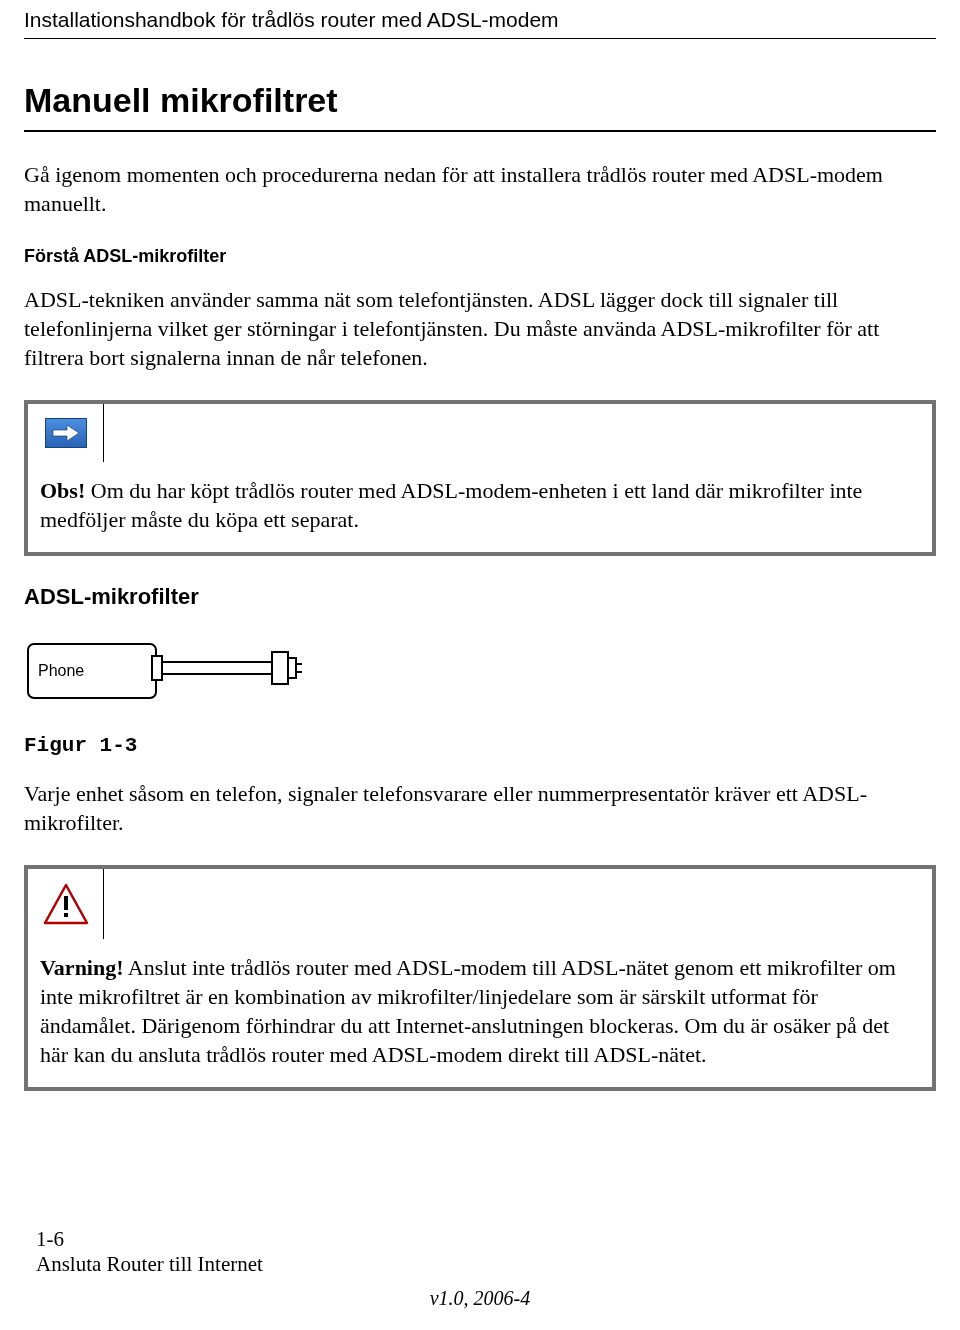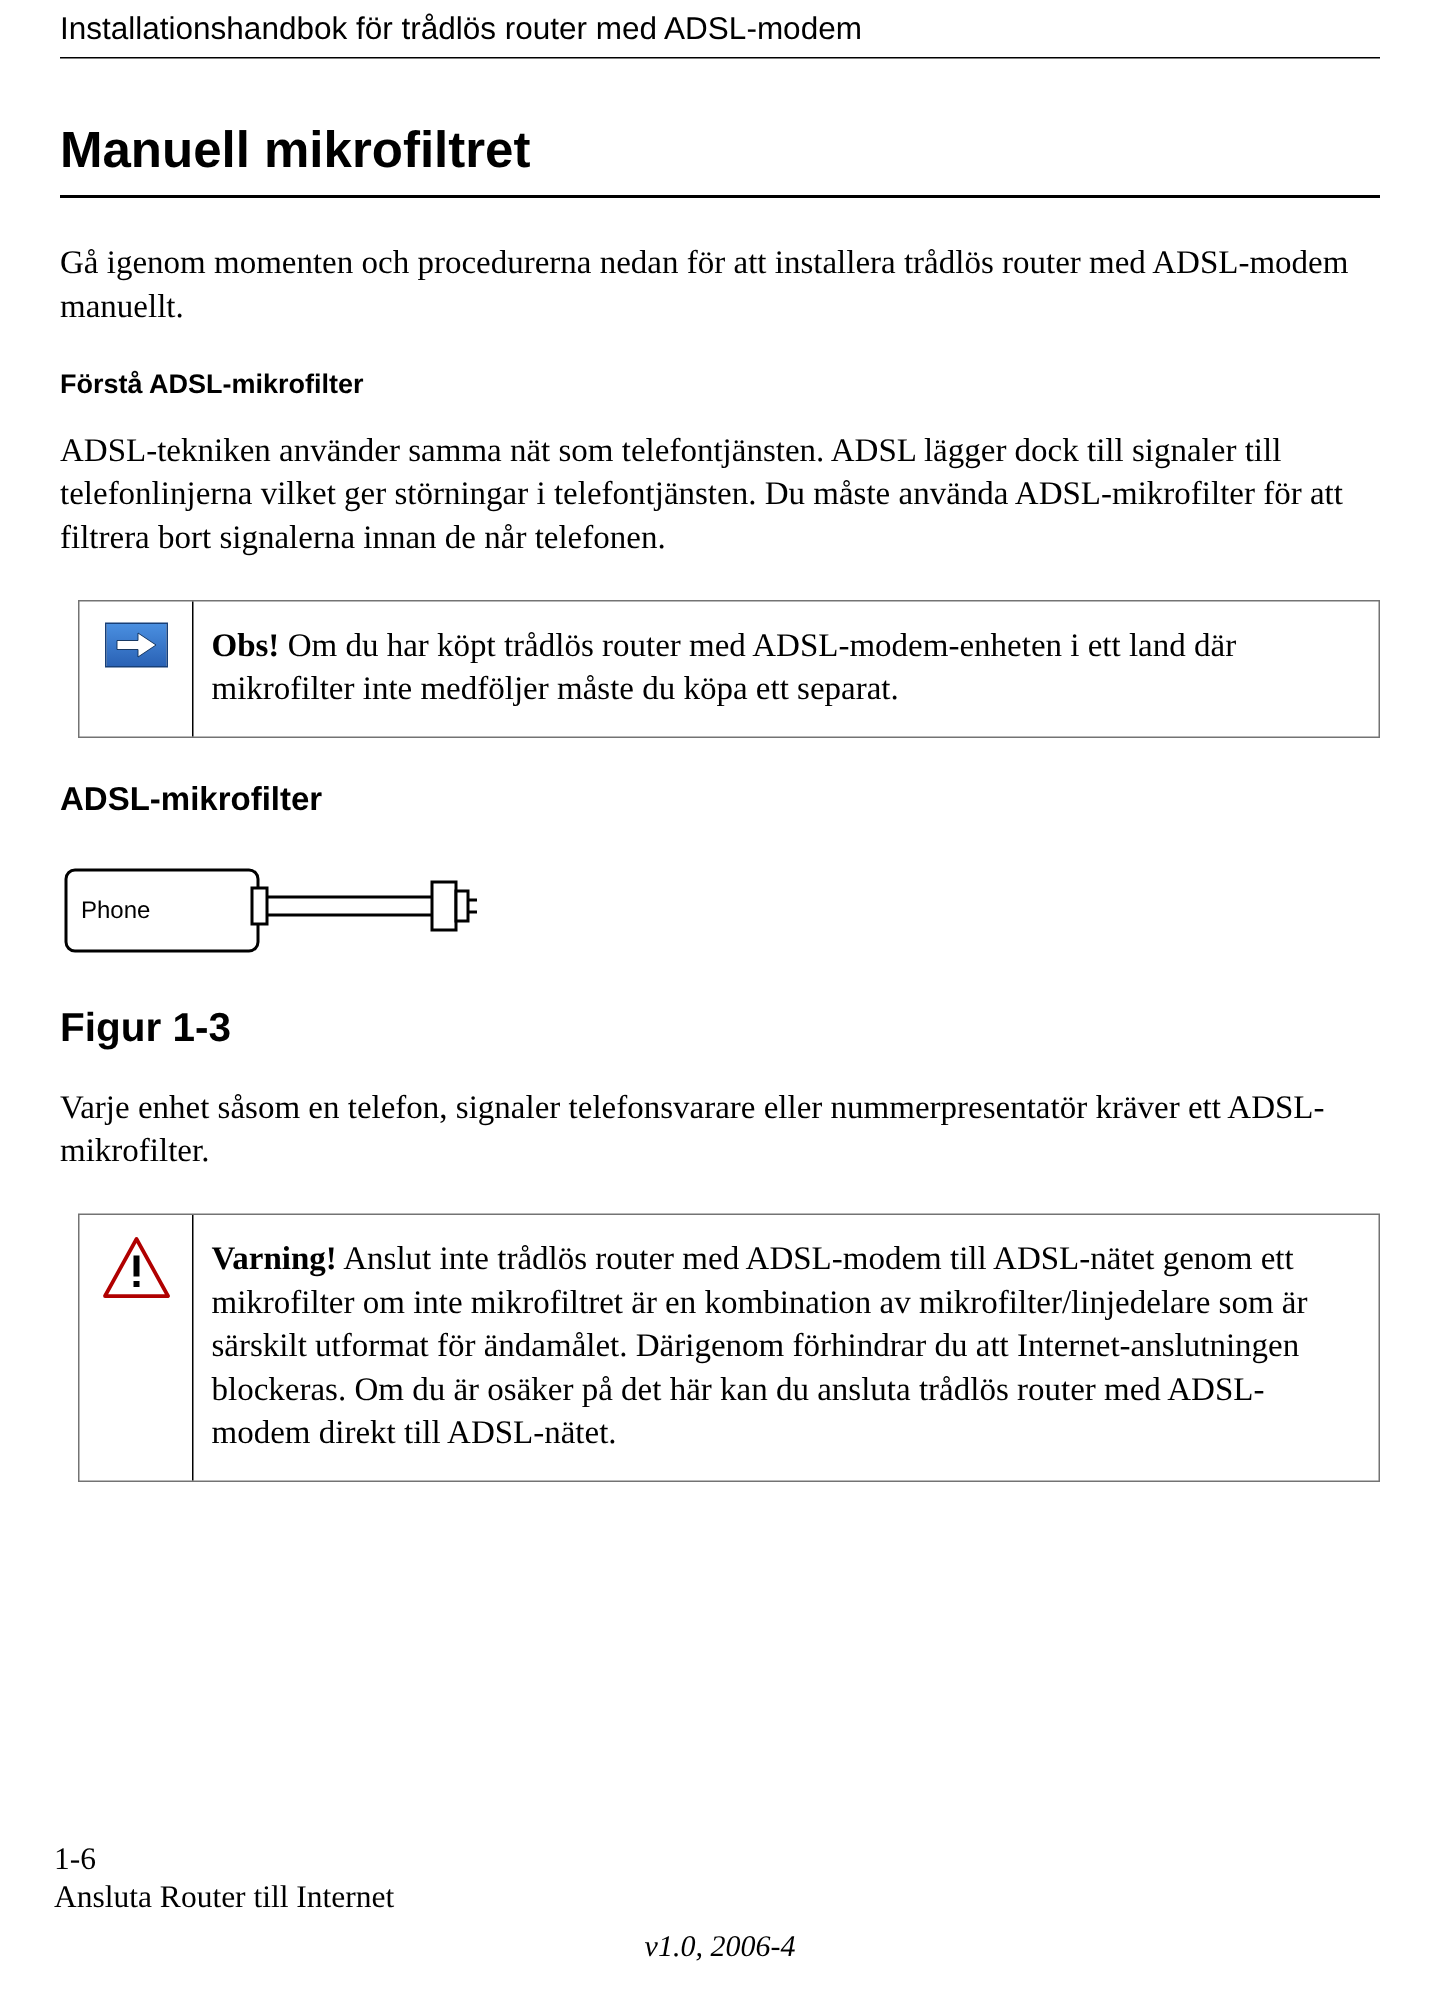--- a/index.html
+++ b/index.html
@@ -7,21 +7,21 @@
     width: 960px;
     height: 1330px;
     background: #fff;
     font-family: "Times New Roman", Times, serif;
     color: #000;
   }
   .page {
     position: relative;
     width: 960px;
     height: 1330px;
-    padding: 0 40px;
+    padding: 0 24px;
   }
   .running-head {
     font-family: Arial, Helvetica, sans-serif;
     font-size: 21px;
     padding-top: 8px;
     padding-bottom: 6px;
     border-bottom: 1.5px solid #000;
   }
   h1.title {
     font-family: Arial, Helvetica, sans-serif;
@@ -41,23 +41,24 @@
     margin-bottom: 28px;
   }
   h2.subtitle {
     font-family: Arial, Helvetica, sans-serif;
     font-weight: bold;
     font-size: 18px;
     margin-top: 8px;
     margin-bottom: 18px;
   }
   .callout {
-    border: 1px solid #737373;
-    margin: 20px 0 28px 12px;
-    display: flex;
+    border: 4px solid #737373;
+    margin: 20px 0 28px 0;
+    display: flex;
+    flex-direction: column;
   }
   .callout-icon-cell {
     width: 76px;
     border-right: 1px solid #000;
     display: flex;
     align-items: flex-start;
     justify-content: center;
     padding-top: 14px;
     padding-bottom: 14px;
   }
@@ -74,23 +75,23 @@
     font-family: Arial, Helvetica, sans-serif;
     font-weight: bold;
     font-size: 22px;
     margin-top: 10px;
     margin-bottom: 26px;
   }
   .figure {
     margin-bottom: 22px;
   }
   .figure-caption {
-    font-family: Liberation Sans, sans-serif;
-    font-weight: bold;
-    font-size: 27px;
+    font-family: Liberation Mono, monospace;
+    font-weight: bold;
+    font-size: 21px;
     margin-top: 28px;
     margin-bottom: 20px;
   }
   .footer {
     position: absolute;
     left: 36px;
     right: 36px;
     bottom: 20px;
   }
   .footer-line {

